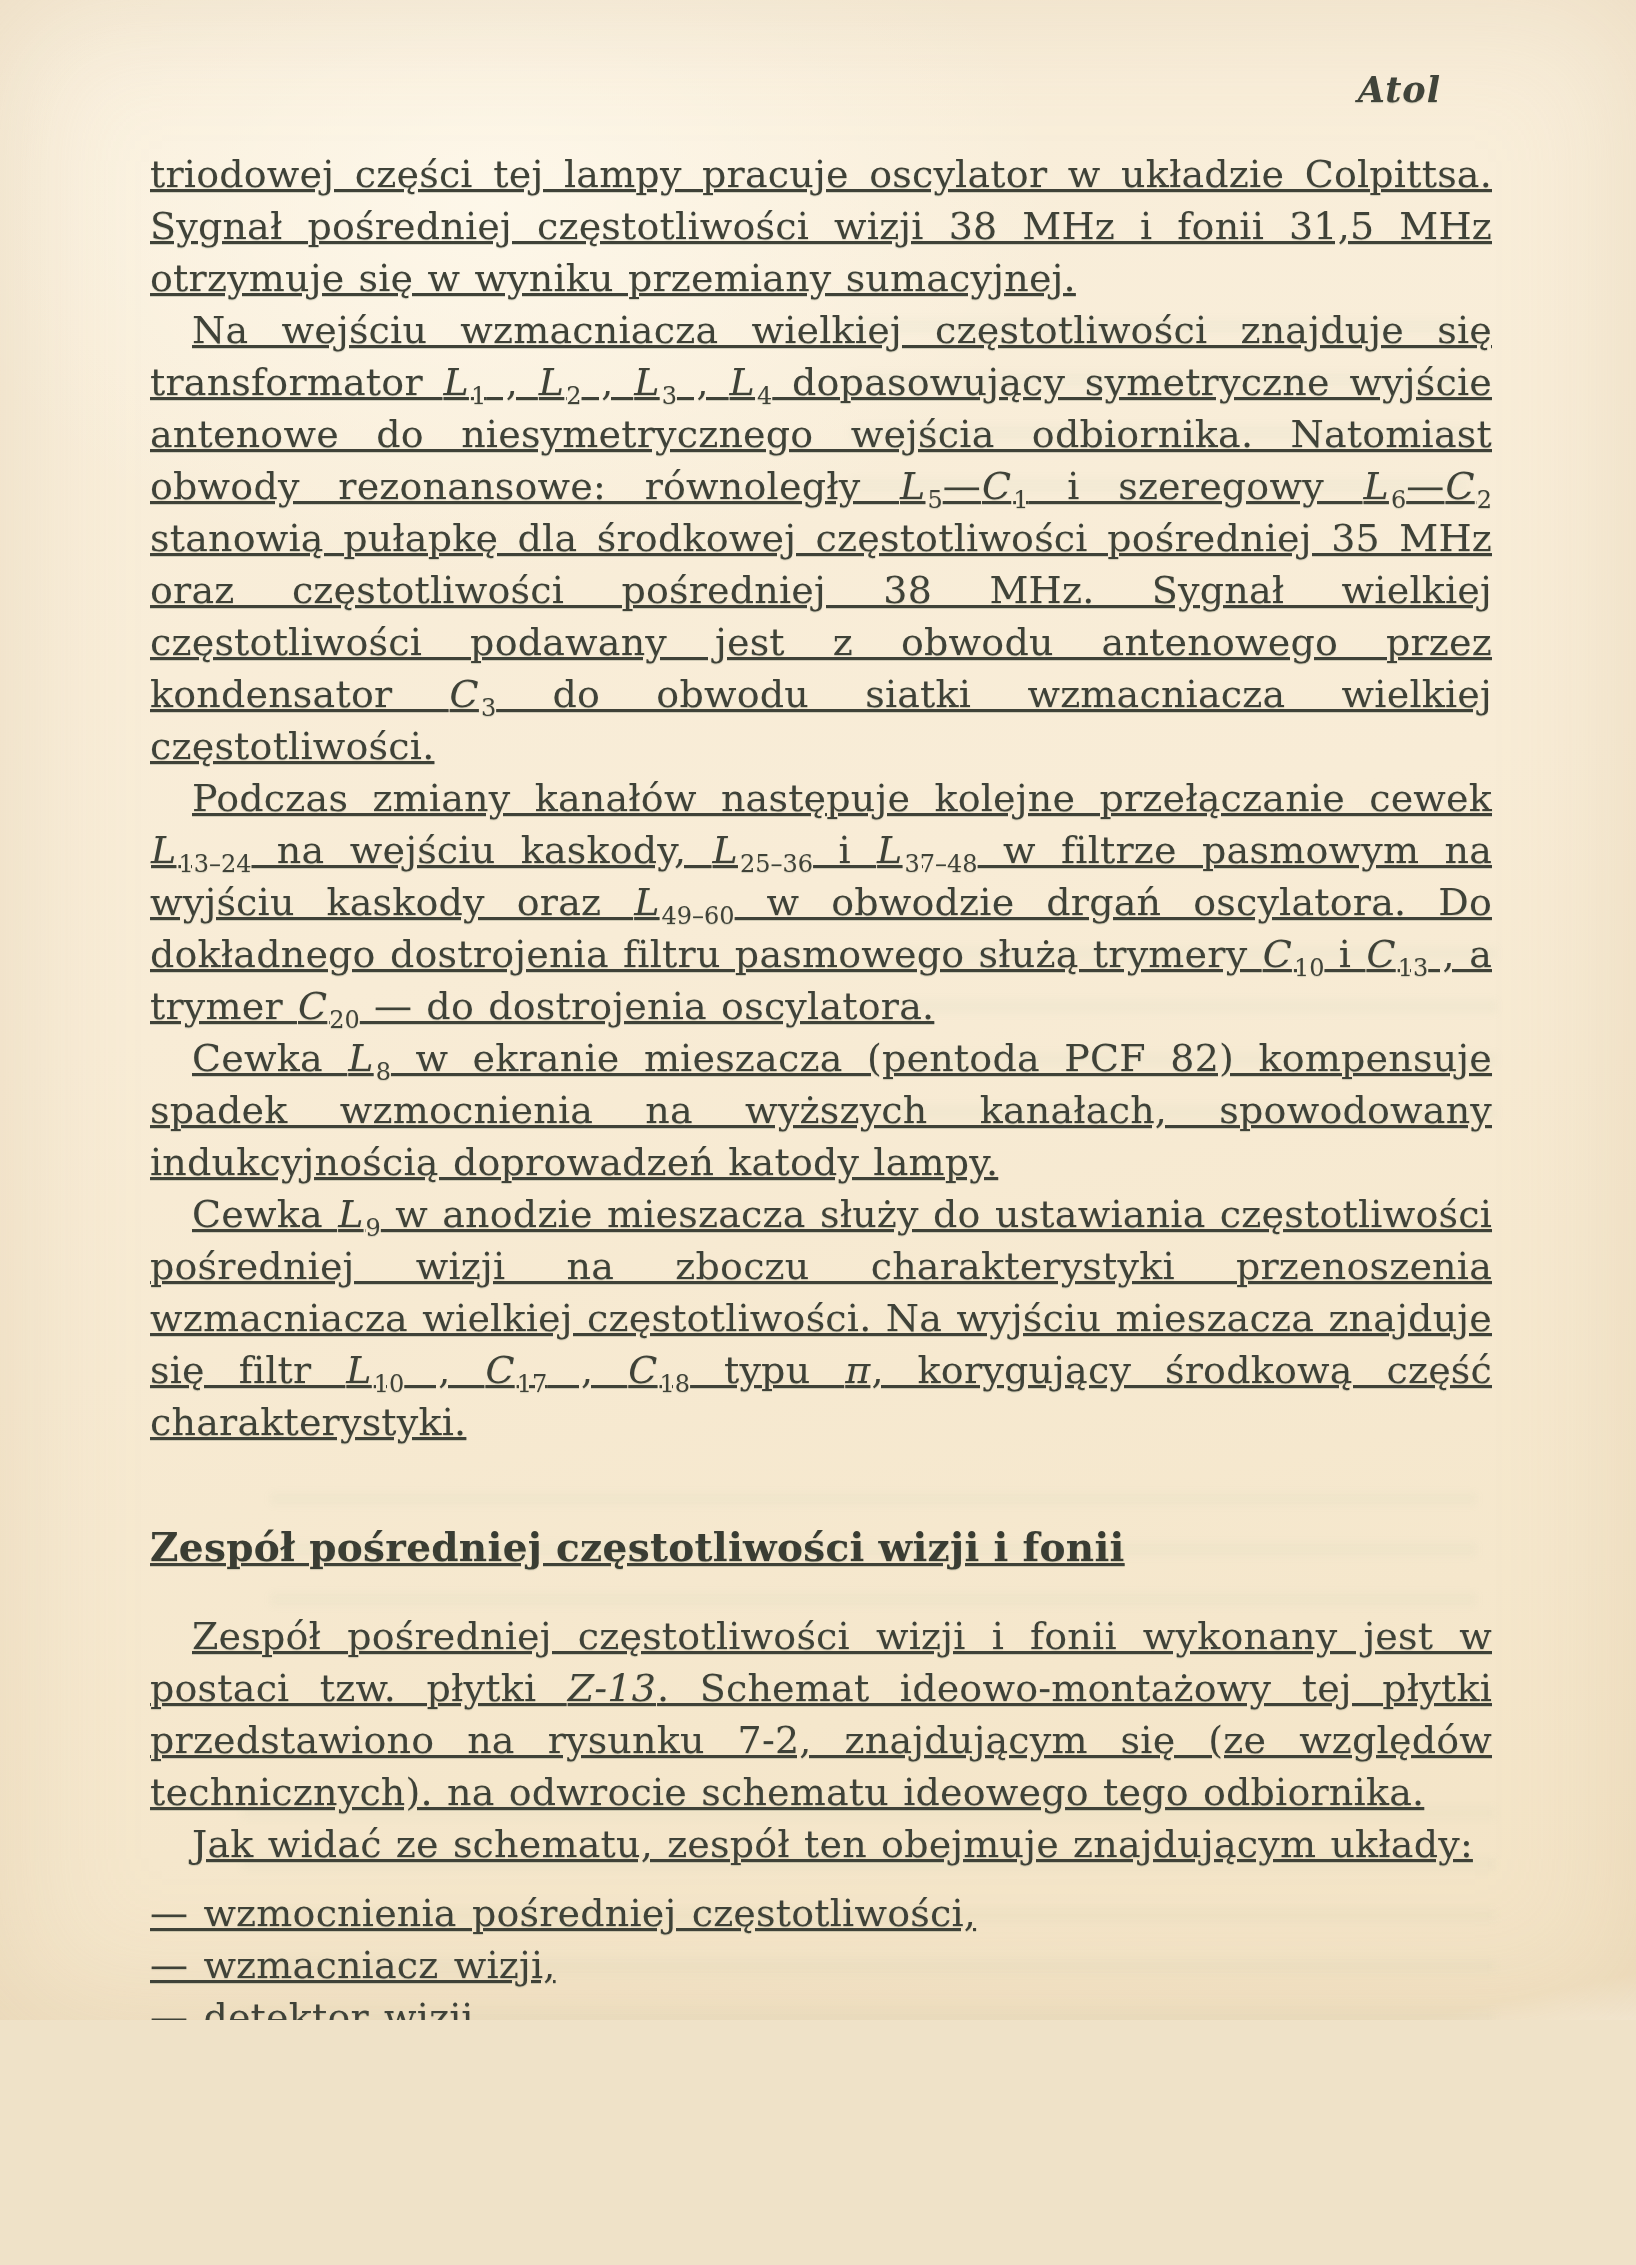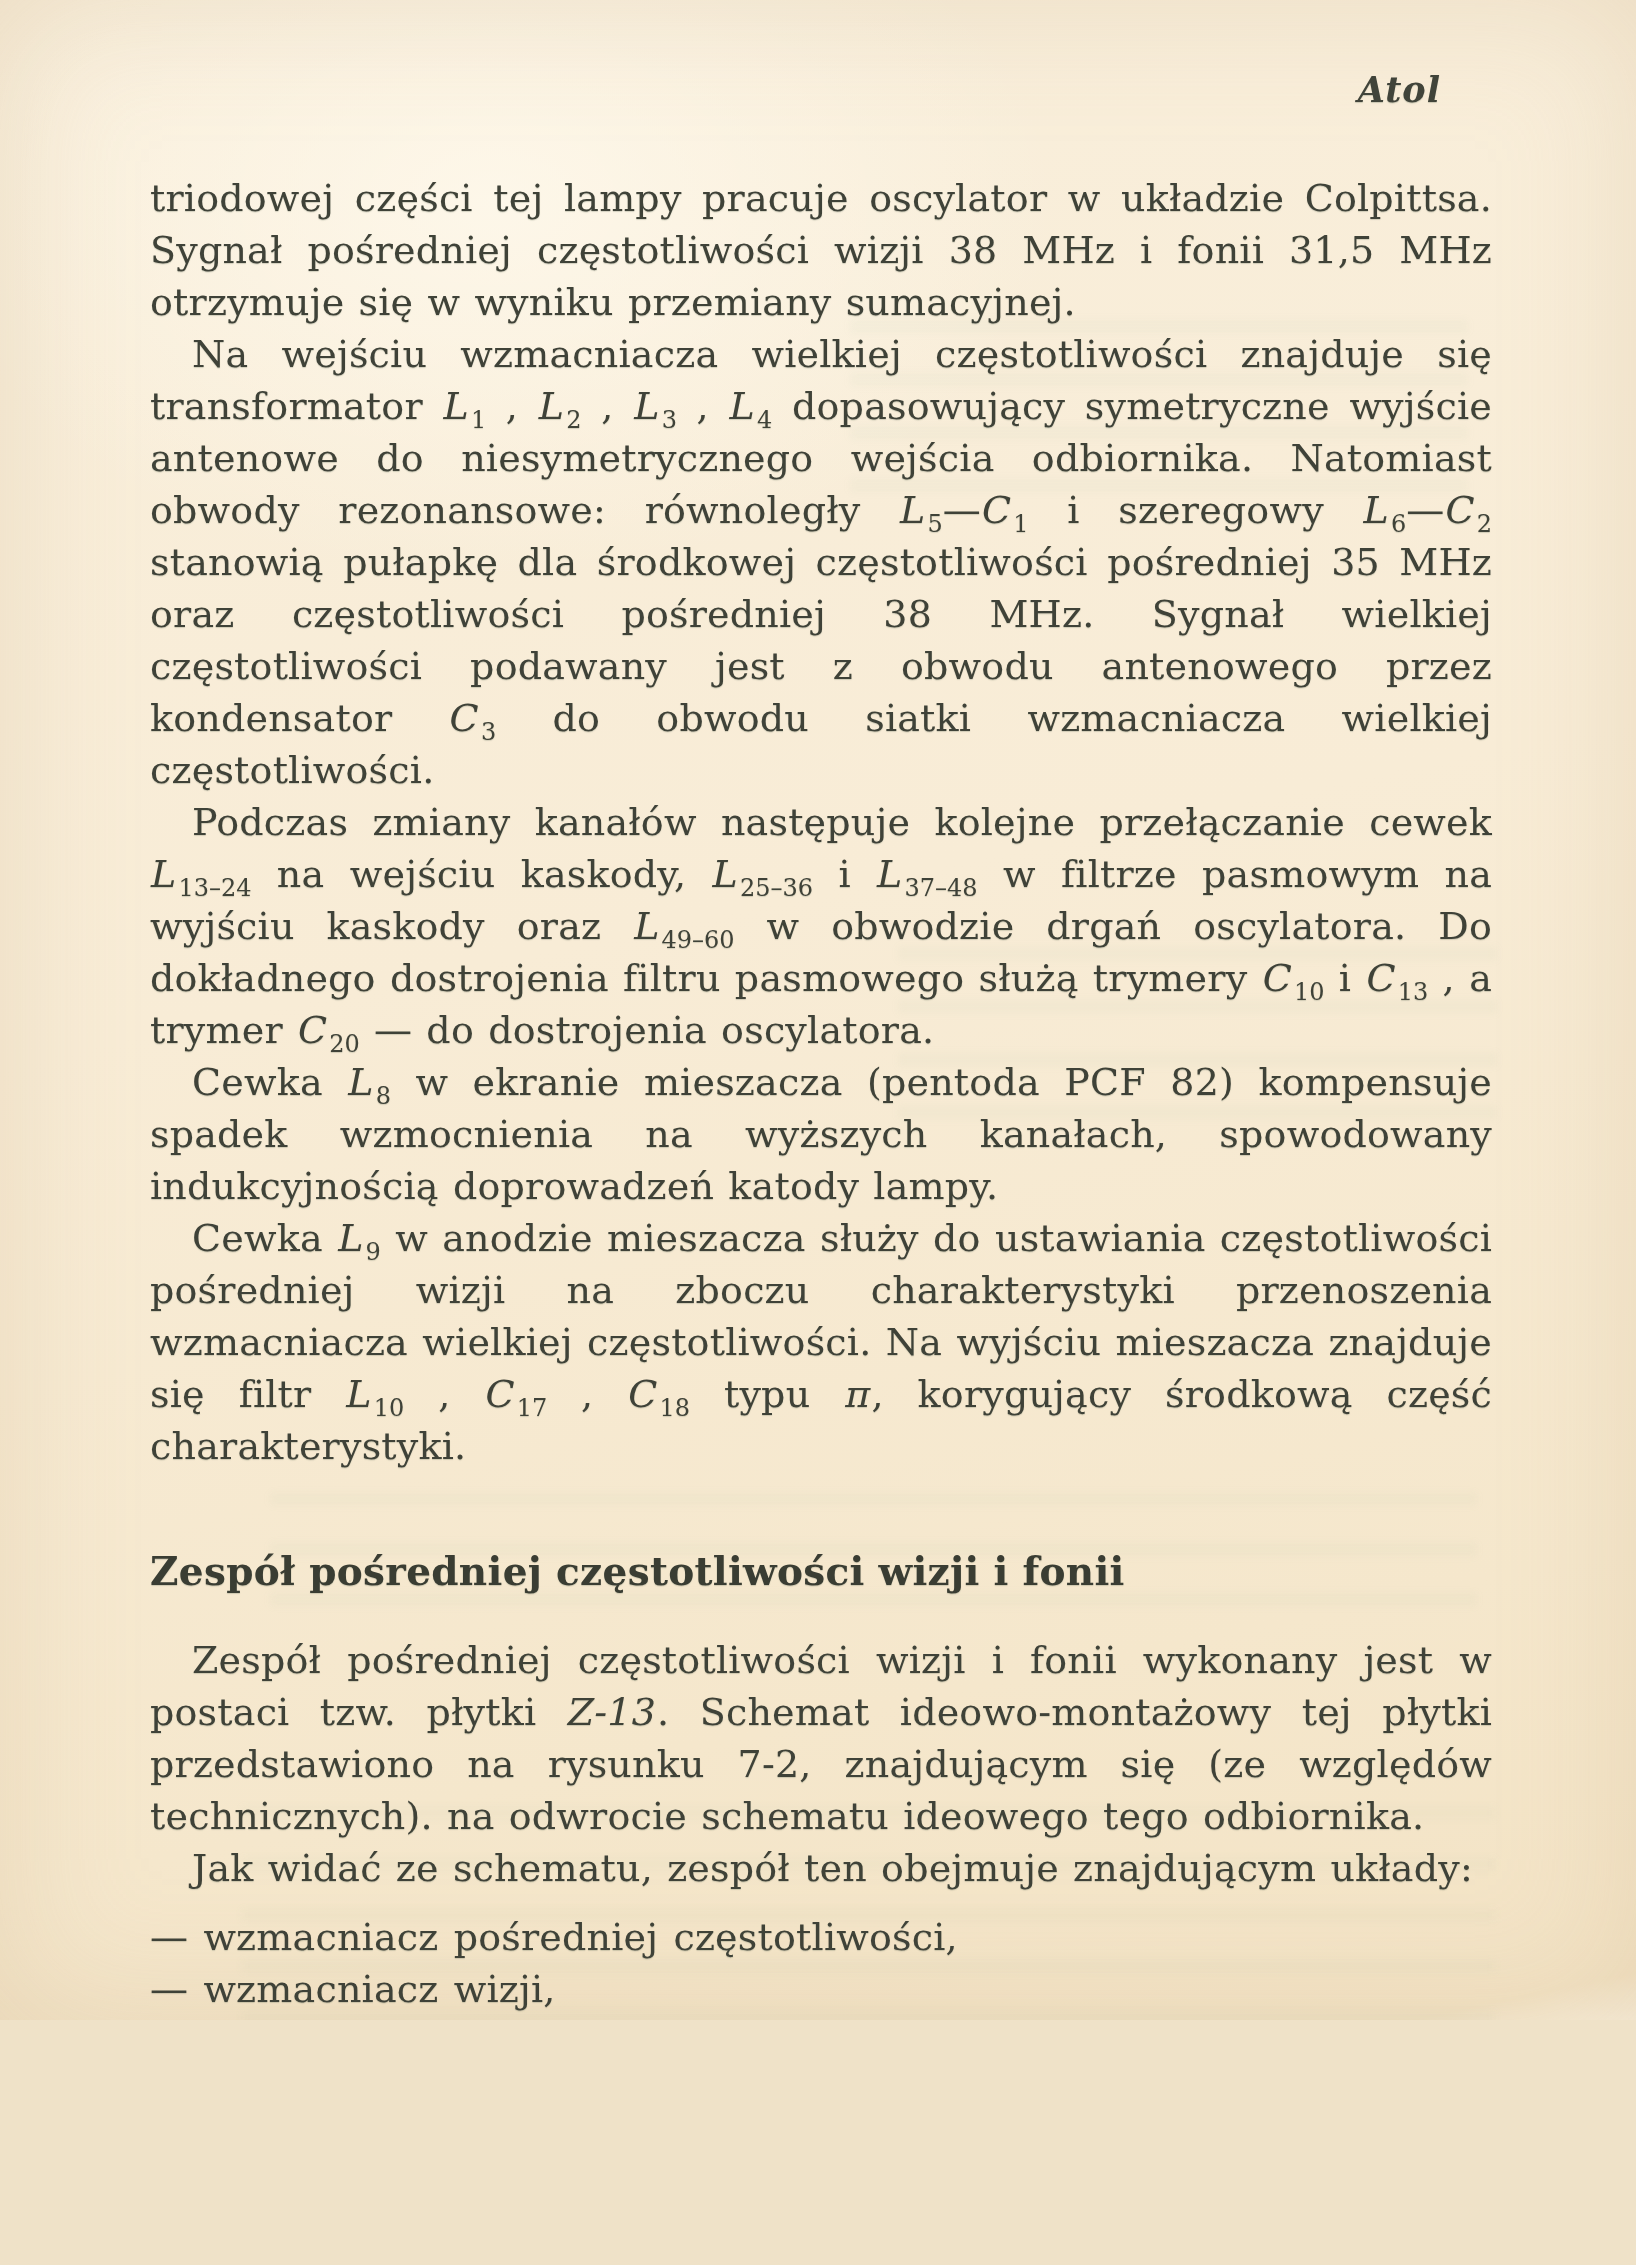--- a/index.html
+++ b/index.html
@@ -45,22 +45,23 @@
     font-weight: bold;
     font-style: italic;
     letter-spacing: 1px;
     color: #41443a;
     text-shadow: 0 1px 1px rgba(120, 130, 110, 0.35);
   }
 
   .main {
     position: absolute;
     left: 150px;
-    top: 172px;
+    top: 148px;
     width: 1342px;
+    text-decoration: underline;
   }
 
   p.bp {
     margin: 0;
     font-size: 38px;
     line-height: 52px;
     text-align: justify;
     text-align-last: left;
     word-spacing: 1.9px;
     letter-spacing: 0.2px;
@@ -146,21 +147,21 @@
     <p class="bp ind">Cewka <i class="mvar">L</i><sub class="msub">8</sub> w ekranie mieszacza (pentoda PCF 82) kompensuje spadek wzmocnienia na wyższych kanałach, spowodowany indukcyjnością doprowadzeń katody lampy.</p>
 
     <p class="bp ind">Cewka <i class="mvar">L</i><sub class="msub">9</sub> w anodzie mieszacza służy do ustawiania częstotliwości pośredniej wizji na zboczu charakterystyki przenoszenia wzmacniacza wielkiej częstotliwości. Na wyjściu mieszacza znajduje się filtr <i class="mvar">L</i><sub class="msub">10</sub> , <i class="mvar">C</i><sub class="msub">17</sub> , <i class="mvar">C</i><sub class="msub">18</sub> typu <i class="mvar">π</i>, korygujący środkową część charakterystyki.</p>
 
     <h2 class="heading">Zespół pośredniej częstotliwości wizji i fonii</h2>
 
     <p class="bp ind">Zespół pośredniej częstotliwości wizji i fonii wykonany jest w postaci tzw. płytki <i class="mvar">Z-13</i>. Schemat ideowo-montażowy tej płytki przedstawiono na rysunku 7-2, znajdującym się (ze względów technicznych). na odwrocie schematu ideowego tego odbiornika.</p>
 
     <p class="bp ind">Jak widać ze schematu, zespół ten obejmuje znajdującym układy:</p>
 
-    <p class="bp list first">— wzmacniacz pośredniej częstotliwości,</p>
+    <p class="bp list first">— wzmocnienia pośredniej częstotliwości,</p>
 
     <p class="bp list">— wzmacniacz wizji,</p>
 
     <p class="bp list">— detektor wizji,</p>
 
   </div>
 
   <div class="footer-sig">20 — ABC naprawy odb. telewizyjnych</div>
 
   <div class="page-num">530</div>

